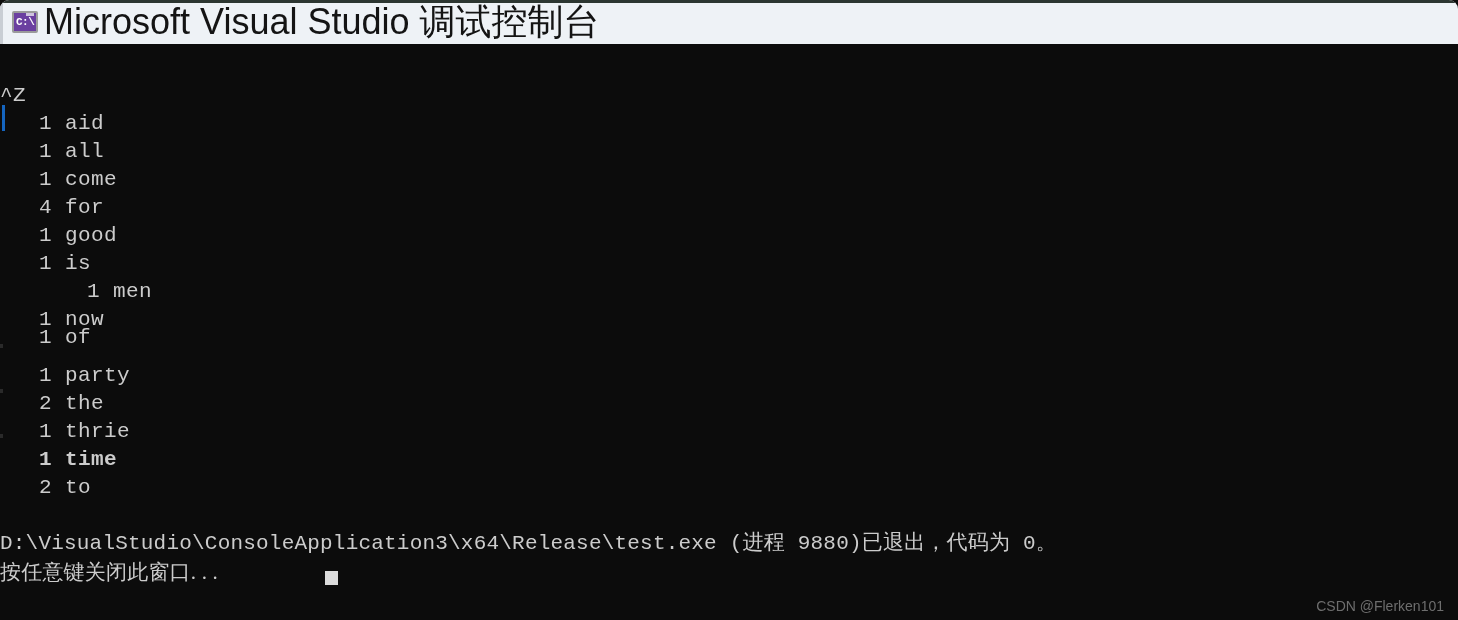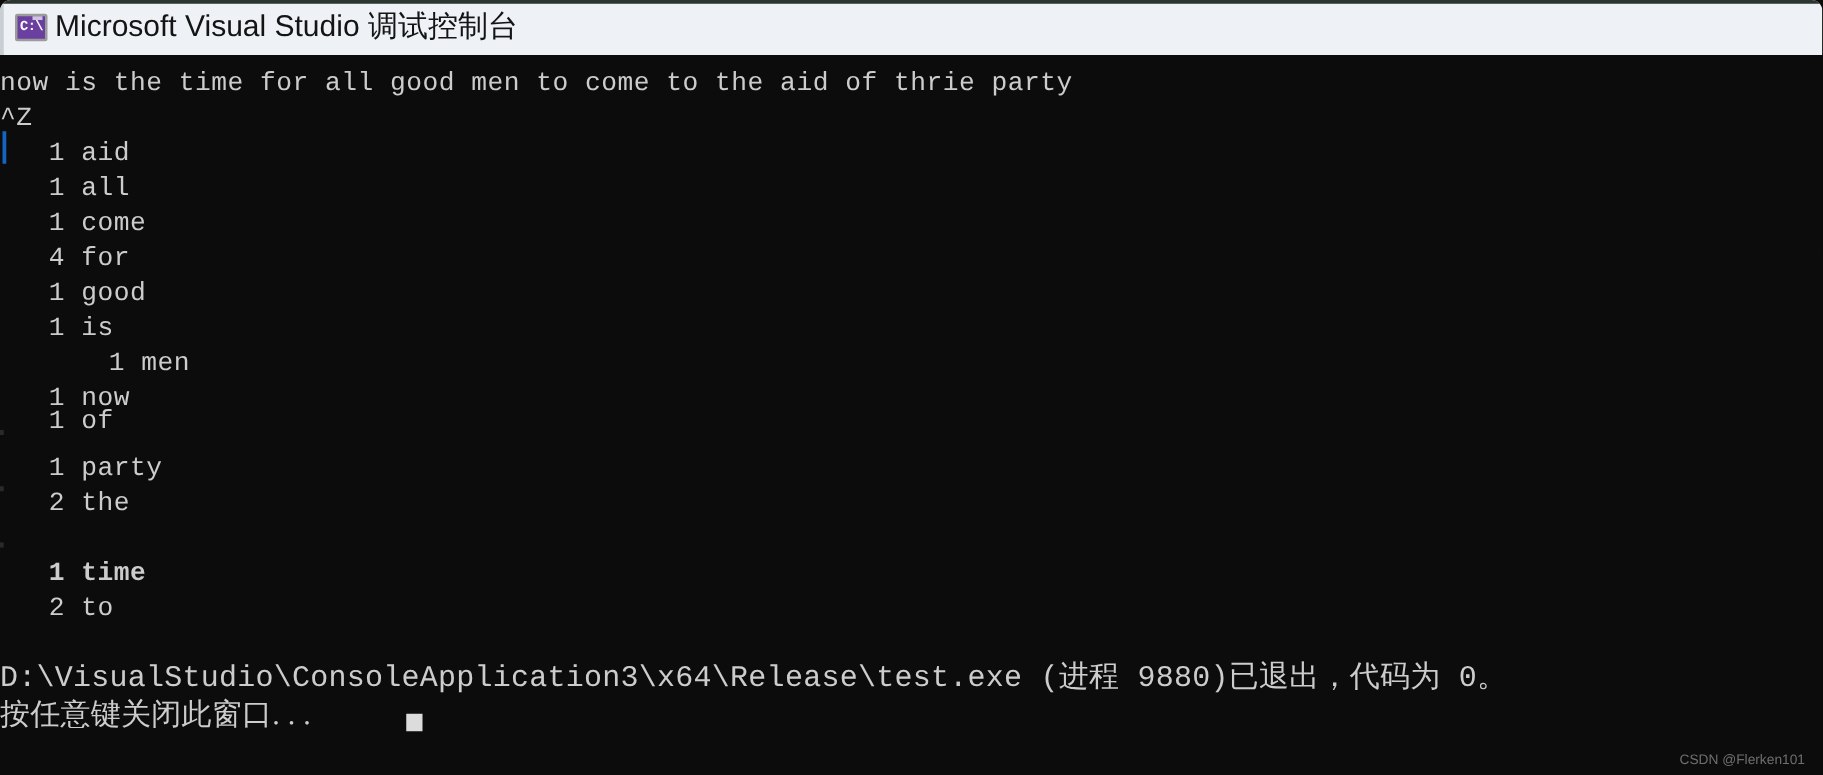--- a/index.html
+++ b/index.html
@@ -83,21 +83,21 @@
     font-size: 11px;
     font-weight: bold;
     color: #ffffff;
     line-height: 1;
     padding: 0 0 3px 2px;
     letter-spacing: -0.5px;
   }
 
   #window-title {
     font-family: "Liberation Sans", "DejaVu Sans", sans-serif;
-    font-size: 24px;
+    font-size: 36px;
     color: #141414;
     white-space: nowrap;
     line-height: 1;
     letter-spacing: 0px;
   }
 
   
   #console-body {
     position: absolute;
     left: 0;
@@ -136,37 +136,37 @@
     position: absolute;
     left: 0;
     white-space: pre;
     font-family: "Liberation Mono", "DejaVu Sans Mono", monospace;
     font-size: 21px;
     line-height: 28px;
     color: #cccccc;
     letter-spacing: 0.4px;
   }
   .console-line.cjk {
-    font-size: 24px;
+    font-size: 21px;
     letter-spacing: 0.2px;
   }
 
   #cursor-block {
     position: absolute;
     width: 13px;
     height: 14px;
     background: #dcdcdc;
   }
 
   #watermark {
     position: absolute;
     right: 14px;
     bottom: 6px;
     font-family: "Liberation Sans", "DejaVu Sans", sans-serif;
-    font-size: 11px;
+    font-size: 14px;
     color: #6e6e6e;
     white-space: nowrap;
   }
 </style>
 </head>
 <body>
 
 <div id="app-window">
 
   <div id="title-bar">
@@ -180,34 +180,34 @@
 
   <div id="console-body">
 
     <div id="scroll-track">
       <div id="scroll-thumb"></div>
       <div class="scroll-tick" style="top:300px"></div>
       <div class="scroll-tick" style="top:345px"></div>
       <div class="scroll-tick" style="top:390px"></div>
     </div>
 
-    <div class="console-line" style="top:10px;">now is the time for all good men to come to the aid of thrie party</div>
     <div class="console-line" style="top:38px;">^Z</div>
 
     <div class="console-line" style="top:66px;">   1 aid</div>
     <div class="console-line" style="top:94px;">   1 all</div>
     <div class="console-line" style="top:122px;">   1 come</div>
     <div class="console-line" style="top:150px;">   4 for</div>
     <div class="console-line" style="top:178px;">   1 good</div>
     <div class="console-line" style="top:206px;">   1 is</div>
     <div class="console-line" style="top:234px;padding-left:48px;">   1 men</div>
     <div class="console-line" style="top:262px;">   1 now</div>
     <div class="console-line" style="top:280px;">   1 of</div>
     <div class="console-line" style="top:318px;">   1 party</div>
     <div class="console-line" style="top:346px;">   2 the</div>
+    <div class="console-line" style="top:374px;">   1 thrie</div>
     <div class="console-line" style="top:402px;font-weight:bold;">   1 time</div>
     <div class="console-line" style="top:430px;">   2 to</div>
 
     <div class="console-line cjk" style="top:486px;">D:\VisualStudio\ConsoleApplication3\x64\Release\test.exe (进程 9880)已退出，代码为 0。</div>
     <div class="console-line cjk" style="top:514px;font-family:Liberation Serif, serif;">按任意键关闭此窗口. . .</div>
 
     <div id="cursor-block" style="left:325px; top:527px;"></div>
 
     <div id="watermark">CSDN @Flerken101</div>
   </div>

